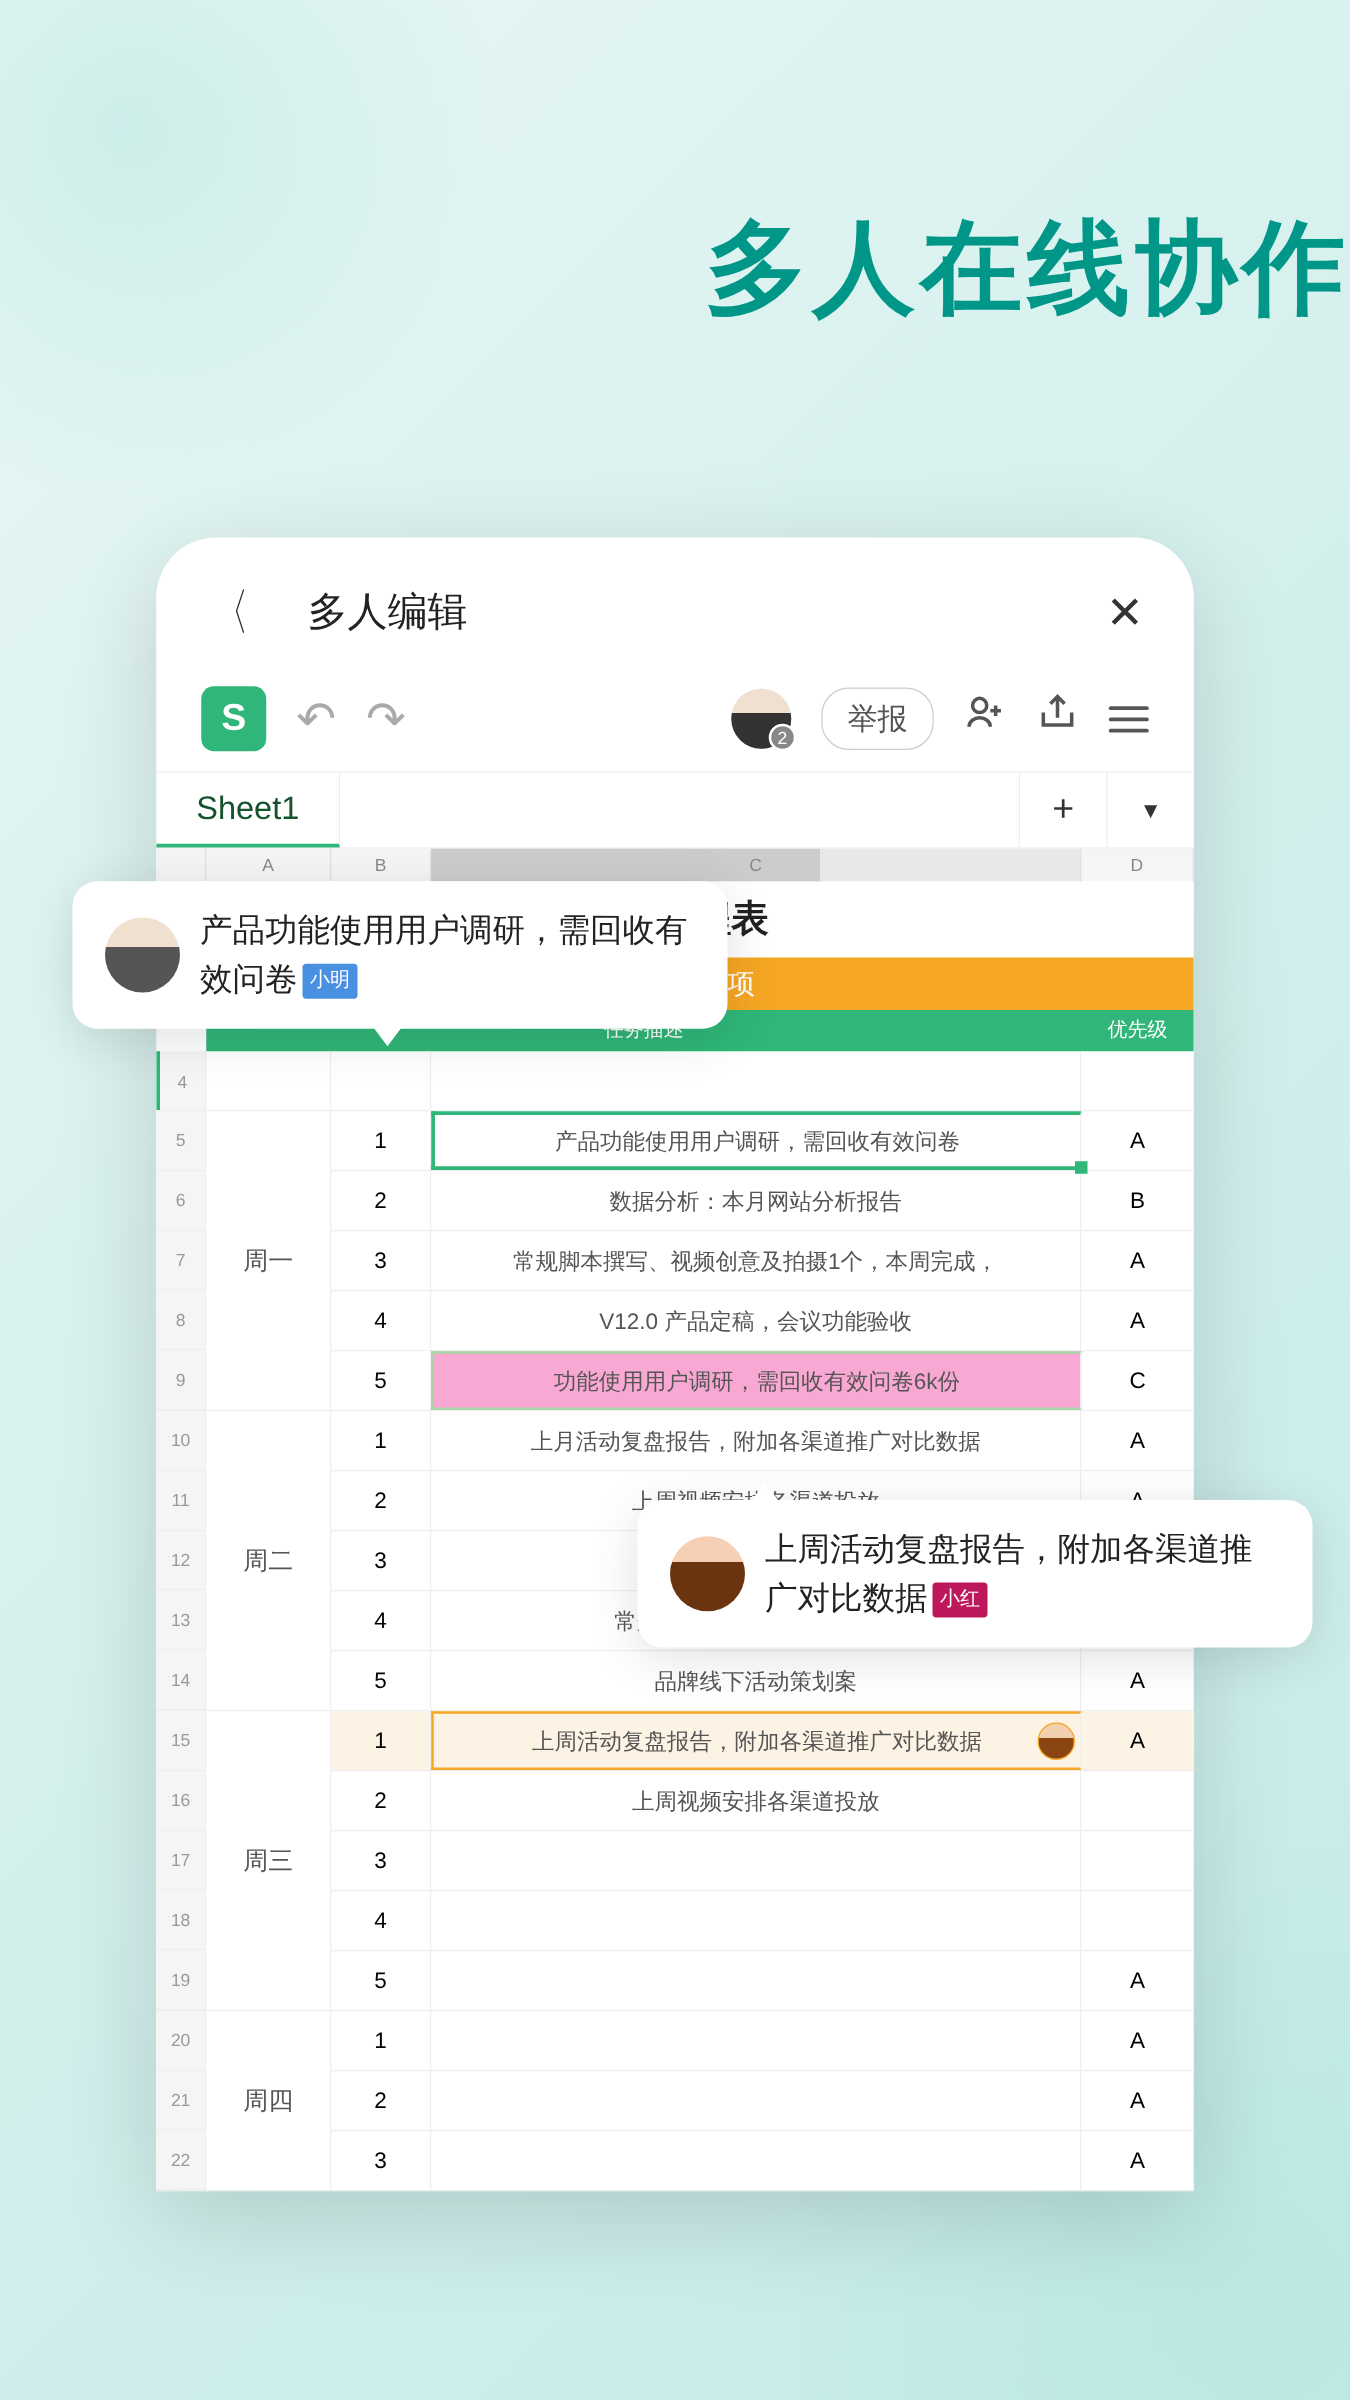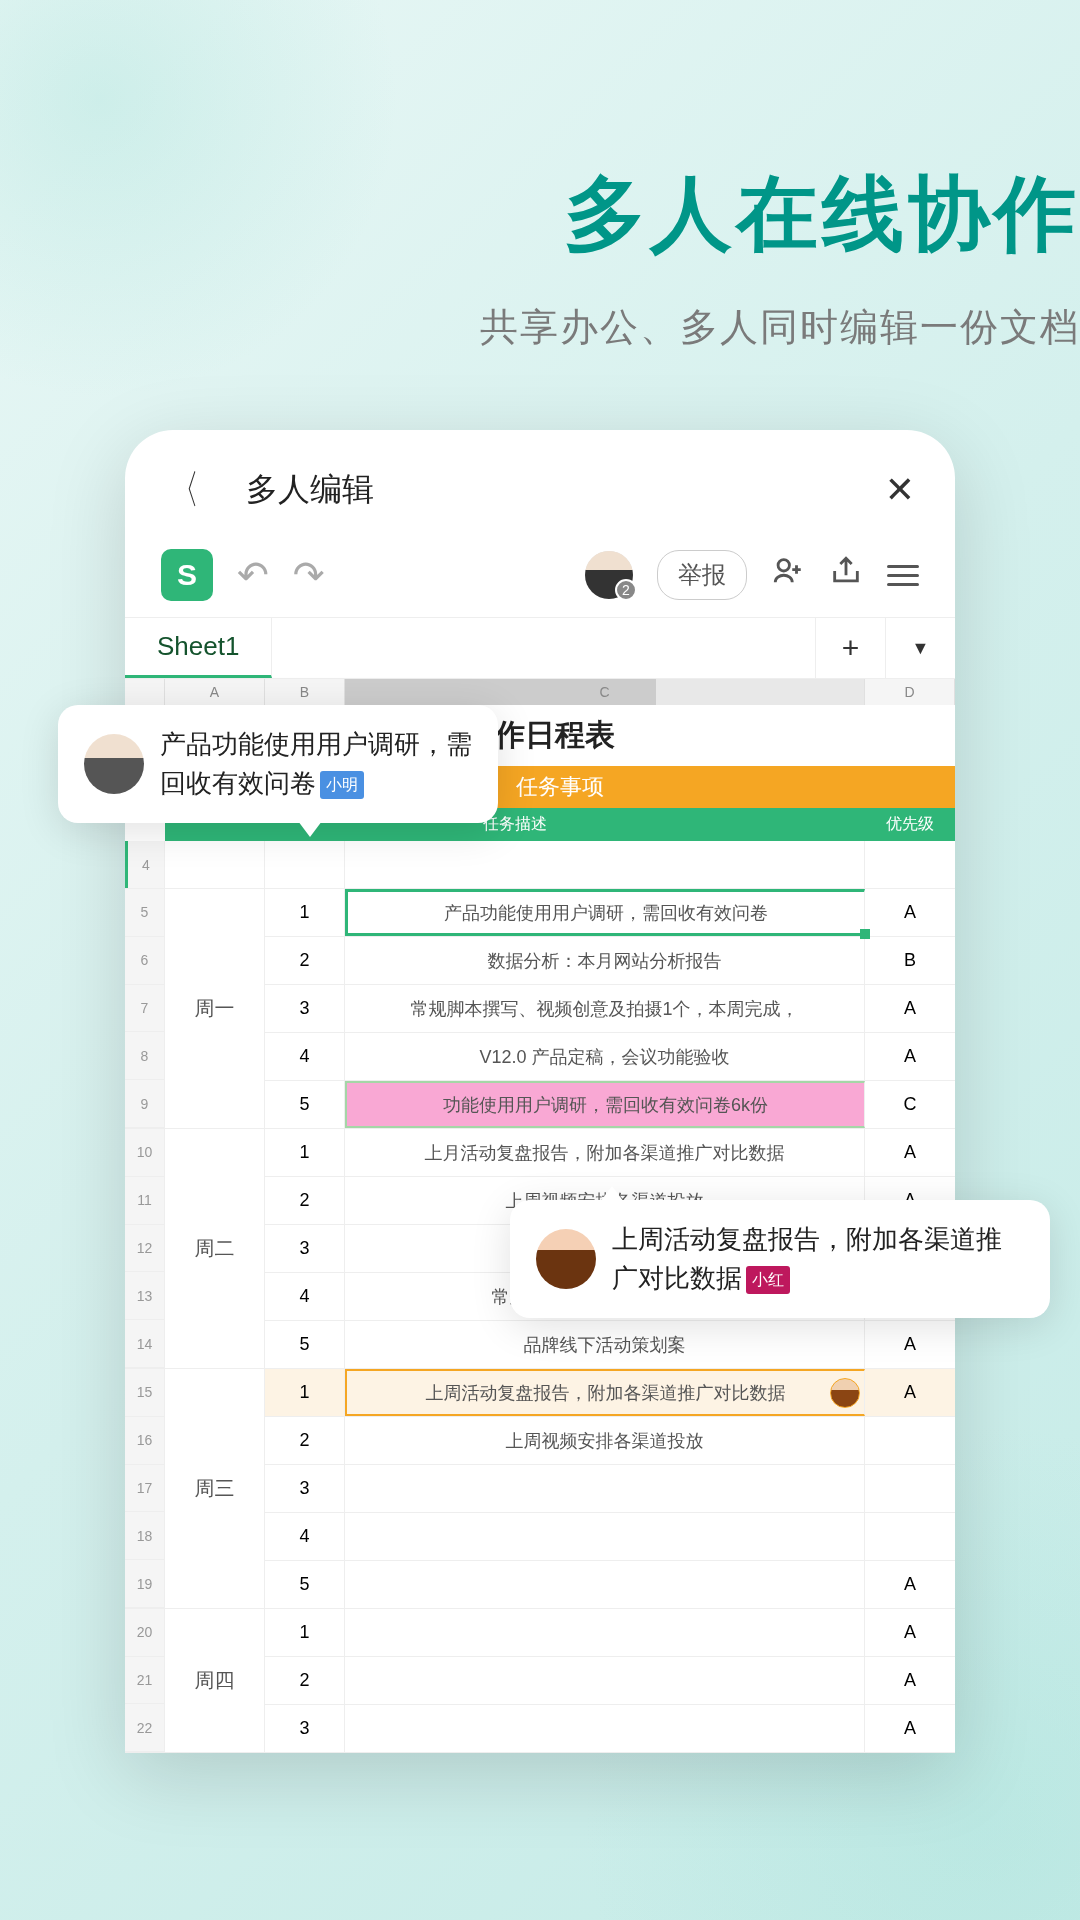--- a/index.html
+++ b/index.html
@@ -230,21 +230,21 @@
   border-radius: 3px;
   vertical-align: middle;
   margin-left: 4px;
 }
 .bubble .tag.orange { background: #be185d; }
 .bubble::after {
   content: '';
   position: absolute;
   width: 0; height: 0;
 }
-.bubble-1 { top: 705px; left: 58px; width: 440px; }
+.bubble-1 { top: 705px; left: 58px; width: 524px; }
 .bubble-1::after {
   bottom: -14px; left: 240px;
   border-left: 12px solid transparent;
   border-right: 12px solid transparent;
   border-top: 16px solid #fff;
 }
 .bubble-2 { top: 1200px; right: 30px; width: 540px; }
 .bubble-2::after {
   top: -14px; left: 90px;
   border-left: 12px solid transparent;
@@ -253,21 +253,20 @@
 }
 </style>
 </head>
 <body>
 
 <div class="bg-circle-1"></div>
 <div class="bg-circle-2"></div>
 
 <div class="hero">
   <div class="hero-title">多人在线协作</div>
-  <div class="hero-subtitle">共享办公、多人同时编辑一份文档</div>
 </div>
 
 <div class="phone-frame">
 
   <div class="app-header">
     <div class="back-btn">〈</div>
     <div class="app-title">多人编辑</div>
     <div class="close-btn">✕</div>
   </div>
 

